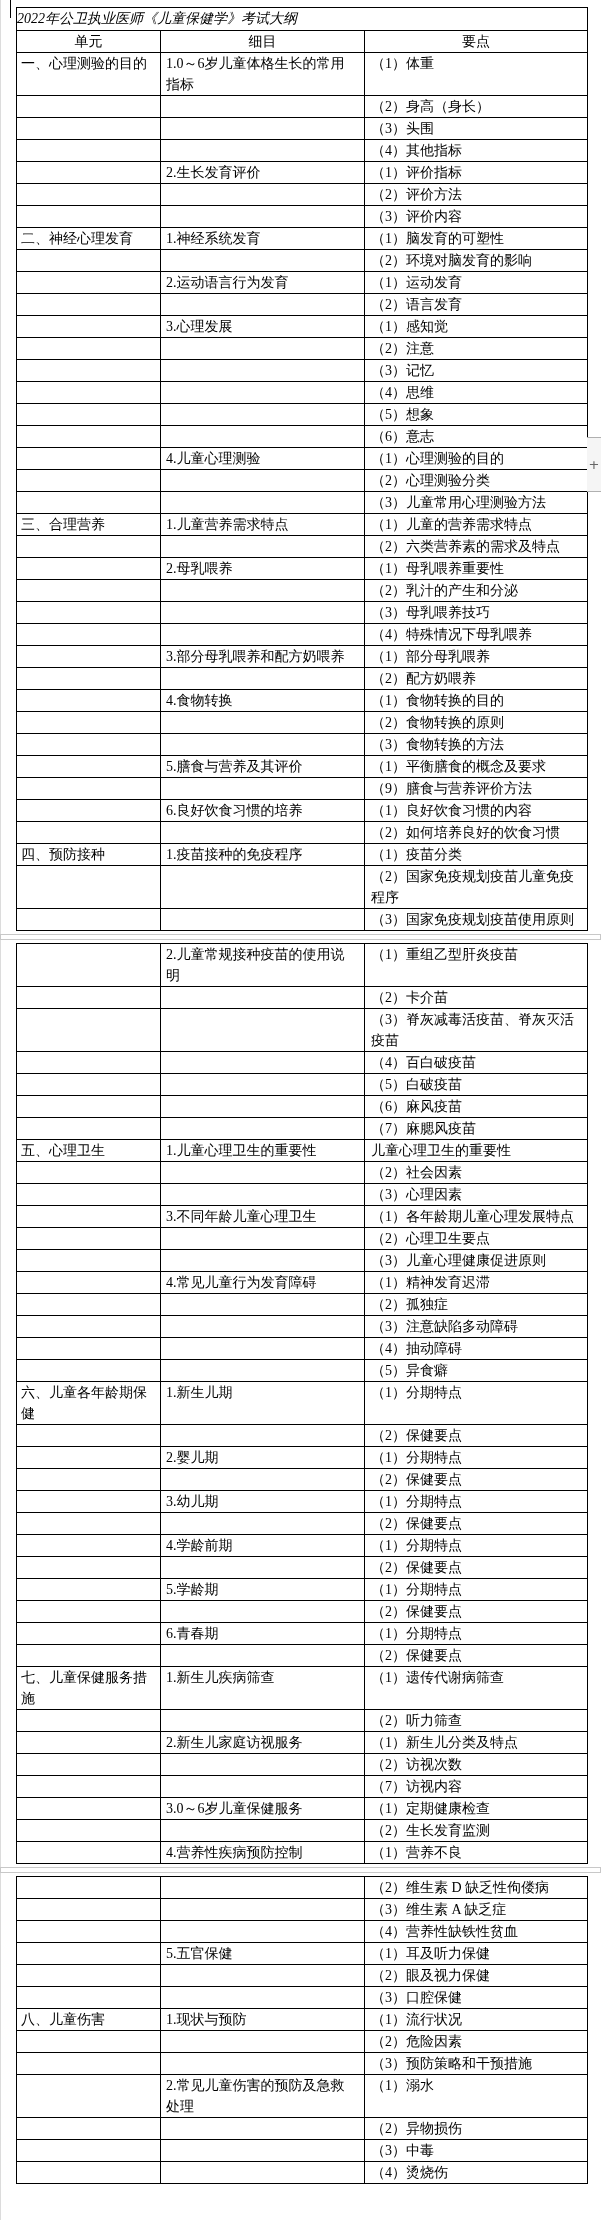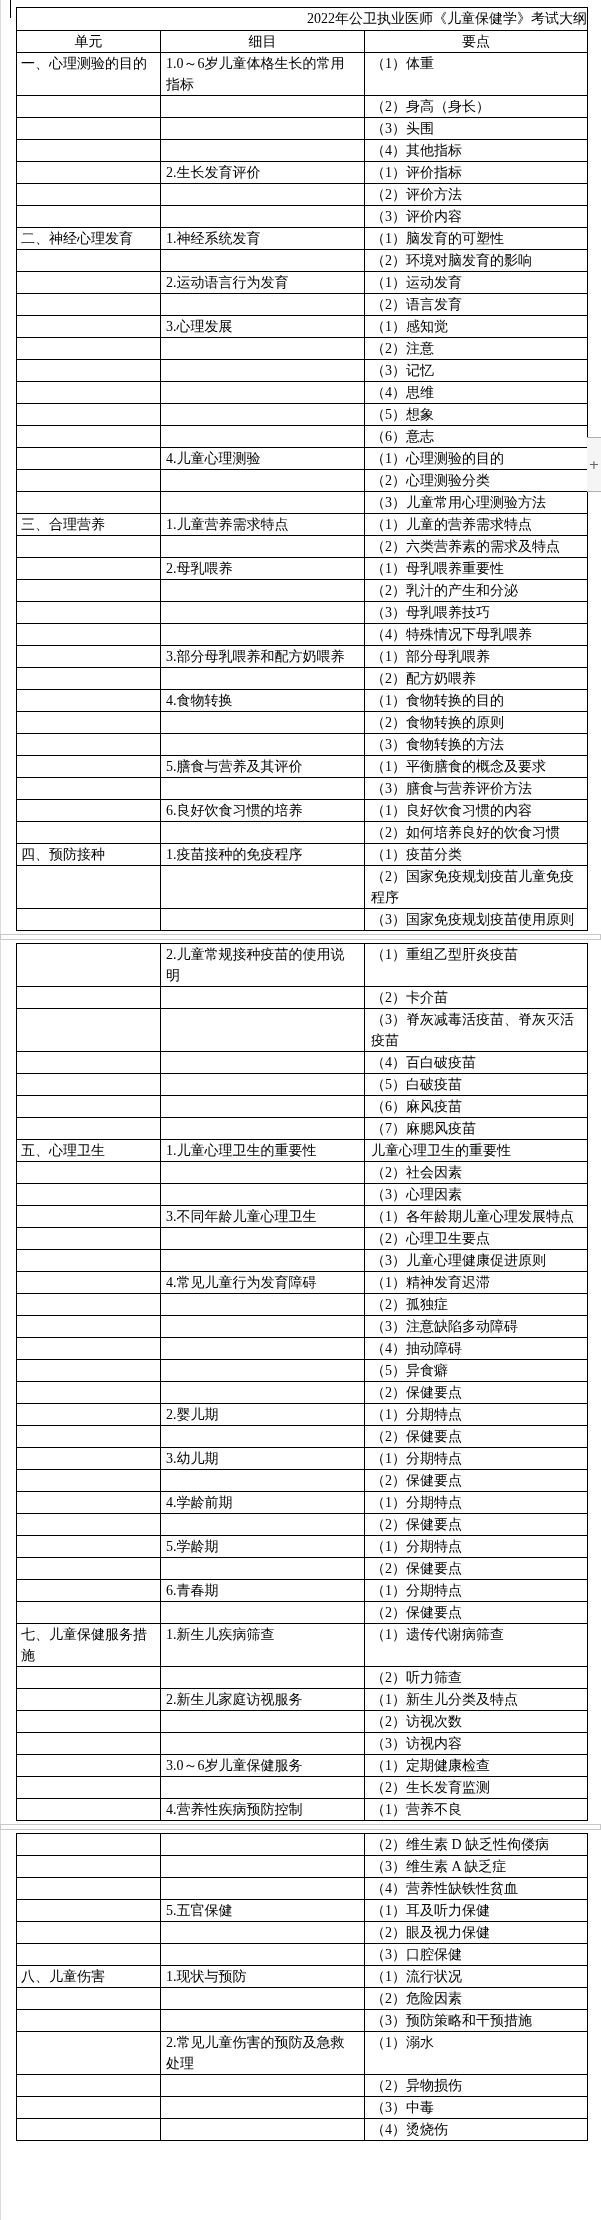--- a/index.html
+++ b/index.html
@@ -14,21 +14,21 @@
   table.outline{
     border-collapse:collapse;table-layout:fixed;
     margin-left:16px;width:571px;
   }
   table.outline td,table.outline th{
     border:1px solid #000;
     font-size:14px;line-height:21px;font-weight:normal;
     vertical-align:top;word-break:break-all;overflow:hidden;
     padding:0;
   }
-  td.title-cell{height:22px;text-align:right;line-height:22px;}
+  td.title-cell{height:22px;text-align:left;line-height:22px;font-style:italic;}
   th.hdr{height:21px;}
   tbody[data-rows] td{height:21px;}
   tbody[data-rows] td:nth-child(1){padding-left:4px;padding-right:6px;}
   tbody[data-rows] td:nth-child(2){padding-left:5px;padding-right:12px;}
   tbody[data-rows] td:nth-child(3){padding-left:6px;padding-right:3px;}
   .page-gap{position:relative;width:601px;height:12px;}
   .page-gap .band{
     position:absolute;left:0;top:3px;width:599px;height:4px;
     border-top:1px solid #c8c8c8;border-bottom:1px solid #c8c8c8;
     border-left:1px solid #c8c8c8;border-right:1px solid #c8c8c8;
@@ -226,21 +226,21 @@
           <td>（3）食物转换的方法</td>
         </tr>
         <tr>
           <td></td>
           <td>5.膳食与营养及其评价</td>
           <td>（1）平衡膳食的概念及要求</td>
         </tr>
         <tr>
           <td></td>
           <td></td>
-          <td>（3）膳食与营养评价方法</td>
+          <td>（9）膳食与营养评价方法</td>
         </tr>
         <tr>
           <td></td>
           <td>6.良好饮食习惯的培养</td>
           <td>（1）良好饮食习惯的内容</td>
         </tr>
         <tr>
           <td></td>
           <td></td>
           <td>（2）如何培养良好的饮食习惯</td>
@@ -358,20 +358,25 @@
           <td></td>
           <td></td>
           <td>（4）抽动障碍</td>
         </tr>
         <tr>
           <td></td>
           <td></td>
           <td>（5）异食癖</td>
         </tr>
         <tr>
+          <td>六、儿童各年龄期保健</td>
+          <td>1.新生儿期</td>
+          <td>（1）分期特点</td>
+        </tr>
+        <tr>
           <td></td>
           <td></td>
           <td>（2）保健要点</td>
         </tr>
         <tr>
           <td></td>
           <td>2.婴儿期</td>
           <td>（1）分期特点</td>
         </tr>
         <tr>
@@ -435,21 +440,21 @@
           <td>（1）新生儿分类及特点</td>
         </tr>
         <tr>
           <td></td>
           <td></td>
           <td>（2）访视次数</td>
         </tr>
         <tr>
           <td></td>
           <td></td>
-          <td>（3）访视内容</td>
+          <td>（7）访视内容</td>
         </tr>
         <tr>
           <td></td>
           <td>3.0～6岁儿童保健服务</td>
           <td>（1）定期健康检查</td>
         </tr>
         <tr>
           <td></td>
           <td></td>
           <td>（2）生长发育监测</td>

